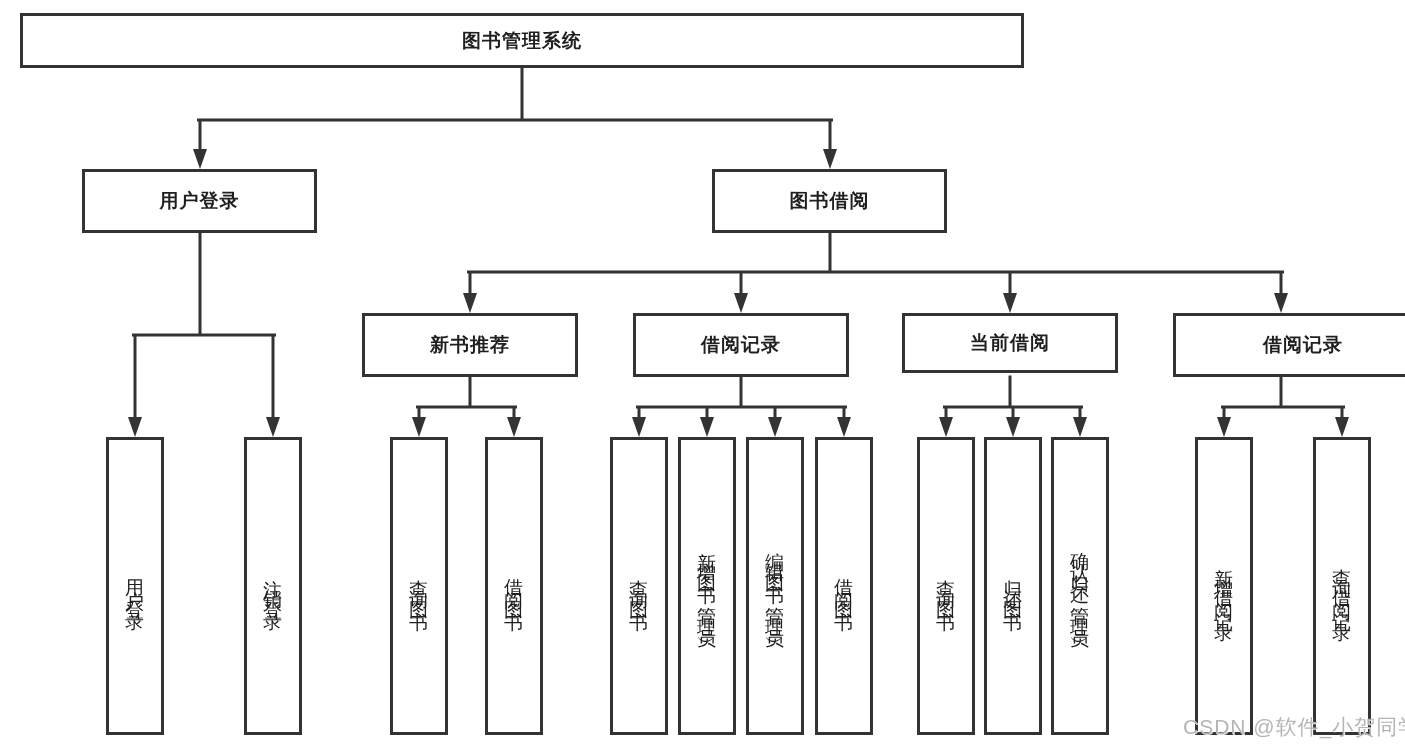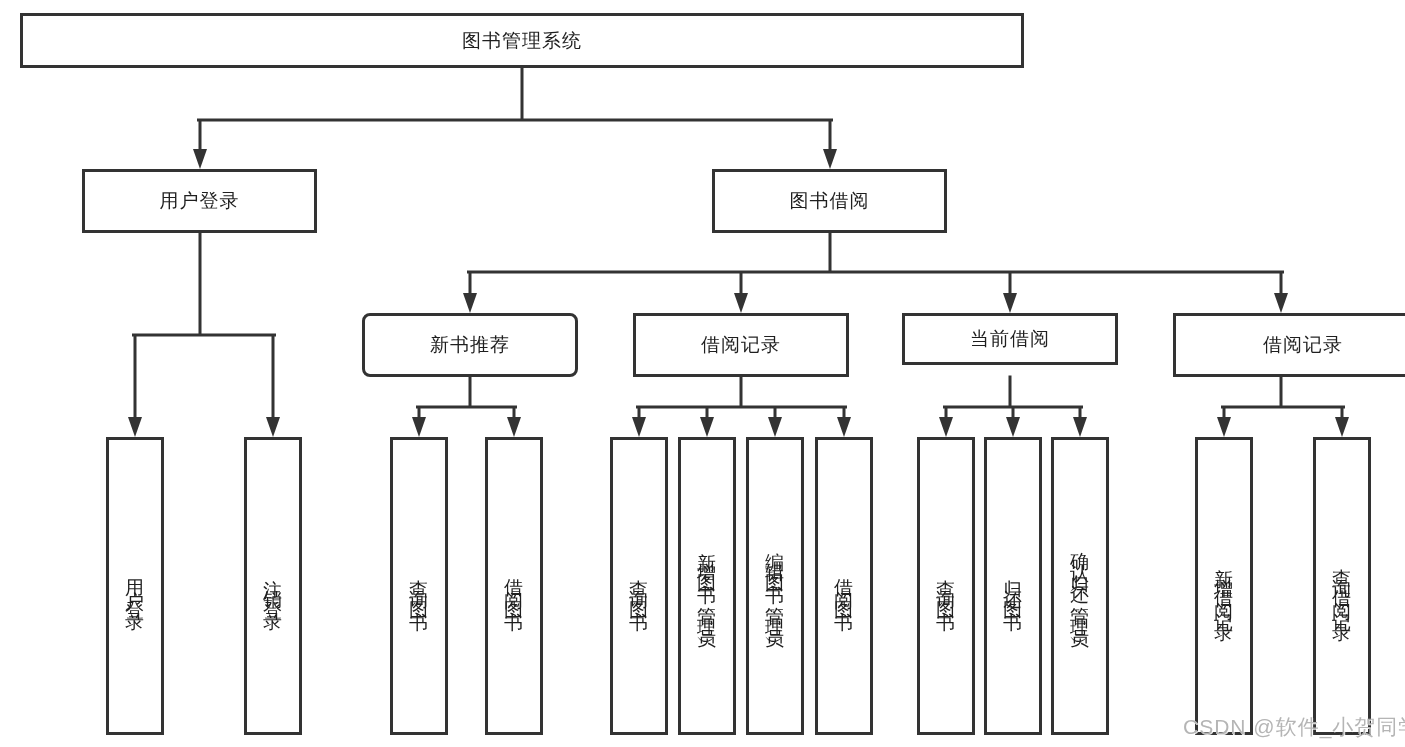--- a/index.html
+++ b/index.html
@@ -23,20 +23,21 @@
     border: 3px solid #333333;
     display: flex;
     align-items: center;
     justify-content: center;
     color: #1f1f1f;
   }
   .box.h {
     font-size: 19px;
     letter-spacing: 1px;
     white-space: nowrap;
+    font-weight: bold;
   }
   .box.leaf {
     writing-mode: vertical-rl;
     text-orientation: mixed;
     font-size: 19px;
     letter-spacing: 11px;
     line-height: 1;
     text-align: center;
   }
   .box.leaf span { display: inline-block; }
@@ -94,27 +95,27 @@
     <span>图书管理系统</span>
   </div>
 
   <div class="box h" style="left:82px; top:169px; width:235px; height:64px;">
     <span>用户登录</span>
   </div>
   <div class="box h" style="left:712px; top:169px; width:235px; height:64px;">
     <span>图书借阅</span>
   </div>
 
-  <div class="box h" style="left:362px; top:313px; width:216px; height:64px;border-radius:8px;">
+  <div class="box h" style="left:362px; top:313px; width:216px; height:64px;">
     <span>新书推荐</span>
   </div>
   <div class="box h" style="left:633px; top:313px; width:216px; height:64px;">
     <span>借阅记录</span>
   </div>
-  <div class="box h" style="left:902px; top:313px; width:216px; height:52px;">
+  <div class="box h" style="left:902px; top:313px; width:216px; height:60px;">
     <span>当前借阅</span>
   </div>
   <div class="box h" style="left:1173px; top:313px; width:260px; height:64px;">
     <span>借阅记录</span>
   </div>
 
   <div class="box leaf" style="left:106px; top:437px; width:58px; height:298px;">
     <span>用户登录</span>
   </div>
   <div class="box leaf" style="left:244px; top:437px; width:58px; height:298px;">

